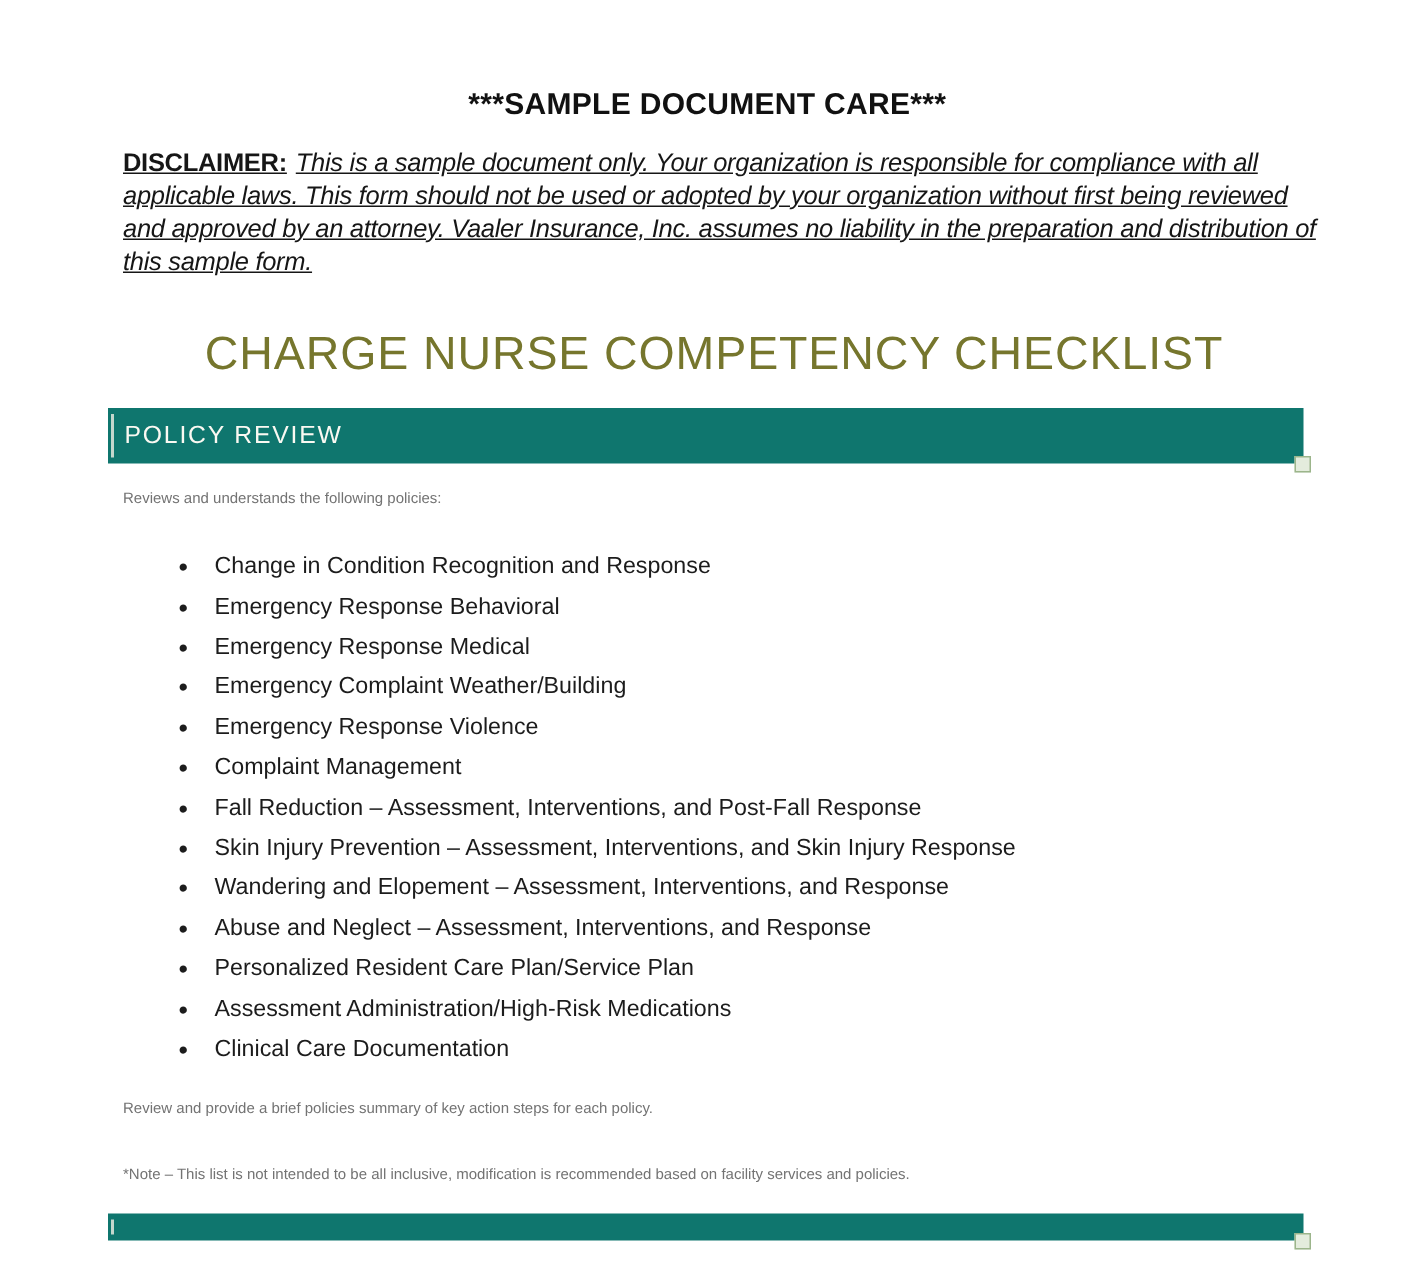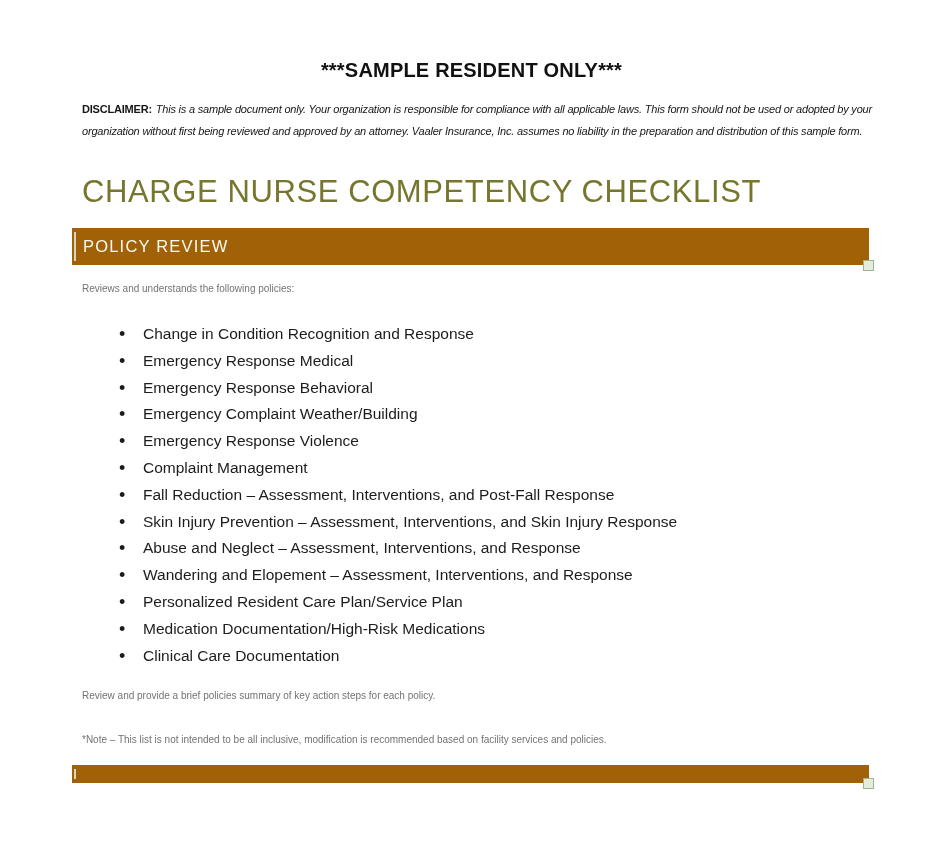--- a/index.html
+++ b/index.html
@@ -19,40 +19,42 @@
     margin-top: 58px;
     text-align: center;
     font-size: 20px;
     font-weight: bold;
     line-height: 24px;
     letter-spacing: 0.2px;
     color: #111111;
   }
   .disclaimer {
     margin: 16px 56px 0 82px;
-    font-size: 11px;
+    font-size: 17px;
     line-height: 22px;
     letter-spacing: -0.2px;
     color: #161616;
+    text-decoration: underline;
   }
   .disclaimer strong { font-style: normal; margin-right: 0.35em; }
   .disclaimer em { font-style: italic; font-weight: 500; }
   .doc-title {
     margin: 32px 73px 0 82px;
     font-size: 31px;
     font-weight: 300;
     line-height: 36px;
     letter-spacing: 0.6px;
     color: #76762d;
+    text-align: center;
   }
   .banner {
     position: relative;
     margin: 18px 0 0 72px;
     width: 797px;
-    background: #a16207;
+    background: #0f766e;
     color: #faf9f2;
     font-size: 16.5px;
     line-height: 21px;
     letter-spacing: 1.2px;
     padding: 8px 6px 8px 11px;
   }
   .banner.banner2 { margin-top: 12px; padding-top: 9px; padding-bottom: 9px; }
   .caret {
     position: absolute;
     left: 2px; top: 4px; bottom: 4px;
@@ -90,47 +92,47 @@
     position: absolute;
     left: -24px;
     font-size: 18px;
   }
 </style>
 </head>
 <body>
 
 <div class="page">
 
-  <div class="header-line">***SAMPLE RESIDENT ONLY***</div>
+  <div class="header-line">***SAMPLE DOCUMENT CARE***</div>
 
   <p class="disclaimer"><strong>DISCLAIMER:</strong><em>This is a sample document only. Your organization is responsible for compliance with all applicable laws. This form should not be used or adopted by your organization without first being reviewed and approved by an attorney. Vaaler Insurance, Inc. assumes no liability in the preparation and distribution of this sample form.</em></p>
 
   <h1 class="doc-title">CHARGE NURSE COMPETENCY CHECKLIST</h1>
 
   <div class="banner">
     <span class="caret"></span>
     <span>POLICY REVIEW</span>
     <span class="handle"></span>
   </div>
 
   <p class="body-text intro">Reviews and understands the following policies:</p>
 
   <ul class="policy-list">
     <li>Change in Condition Recognition and Response</li>
+    <li>Emergency Response Behavioral</li>
     <li>Emergency Response Medical</li>
-    <li>Emergency Response Behavioral</li>
     <li>Emergency Complaint Weather/Building</li>
     <li>Emergency Response Violence</li>
     <li>Complaint Management</li>
     <li>Fall Reduction – Assessment, Interventions, and Post-Fall Response</li>
     <li>Skin Injury Prevention – Assessment, Interventions, and Skin Injury Response</li>
+    <li>Wandering and Elopement – Assessment, Interventions, and Response</li>
     <li>Abuse and Neglect – Assessment, Interventions, and Response</li>
-    <li>Wandering and Elopement – Assessment, Interventions, and Response</li>
     <li>Personalized Resident Care Plan/Service Plan</li>
-    <li>Medication Documentation/High-Risk Medications</li>
+    <li>Assessment Administration/High-Risk Medications</li>
     <li>Clinical Care Documentation</li>
   </ul>
 
   <p class="body-text">Review and provide a brief policies summary of key action steps for each policy.</p>
 
   <p class="body-text note">*Note – This list is not intended to be all inclusive, modification is recommended based on facility services and policies.</p>
 
   <div class="banner banner2">
     <span class="caret"></span>
     <span class="handle"></span>

